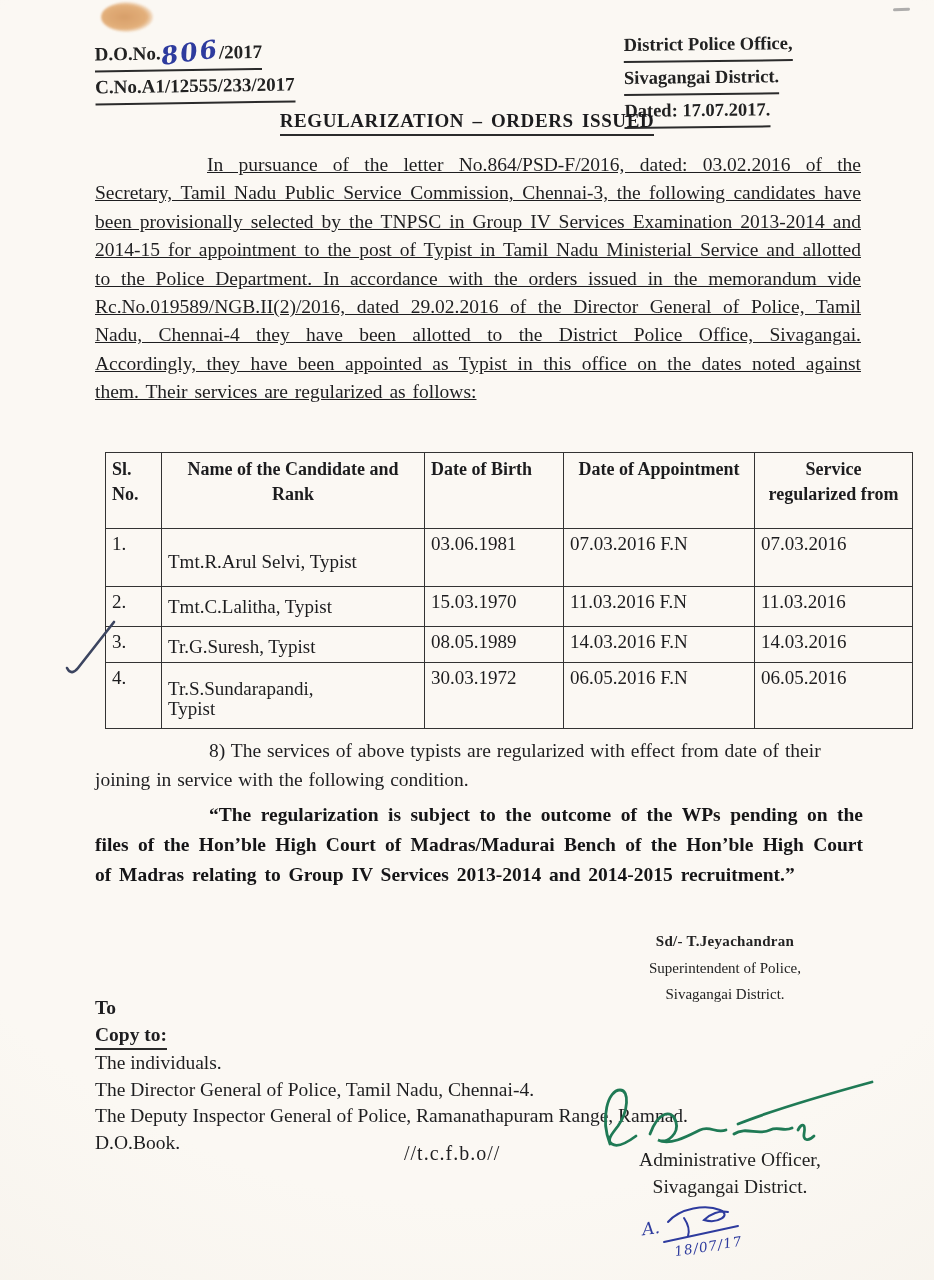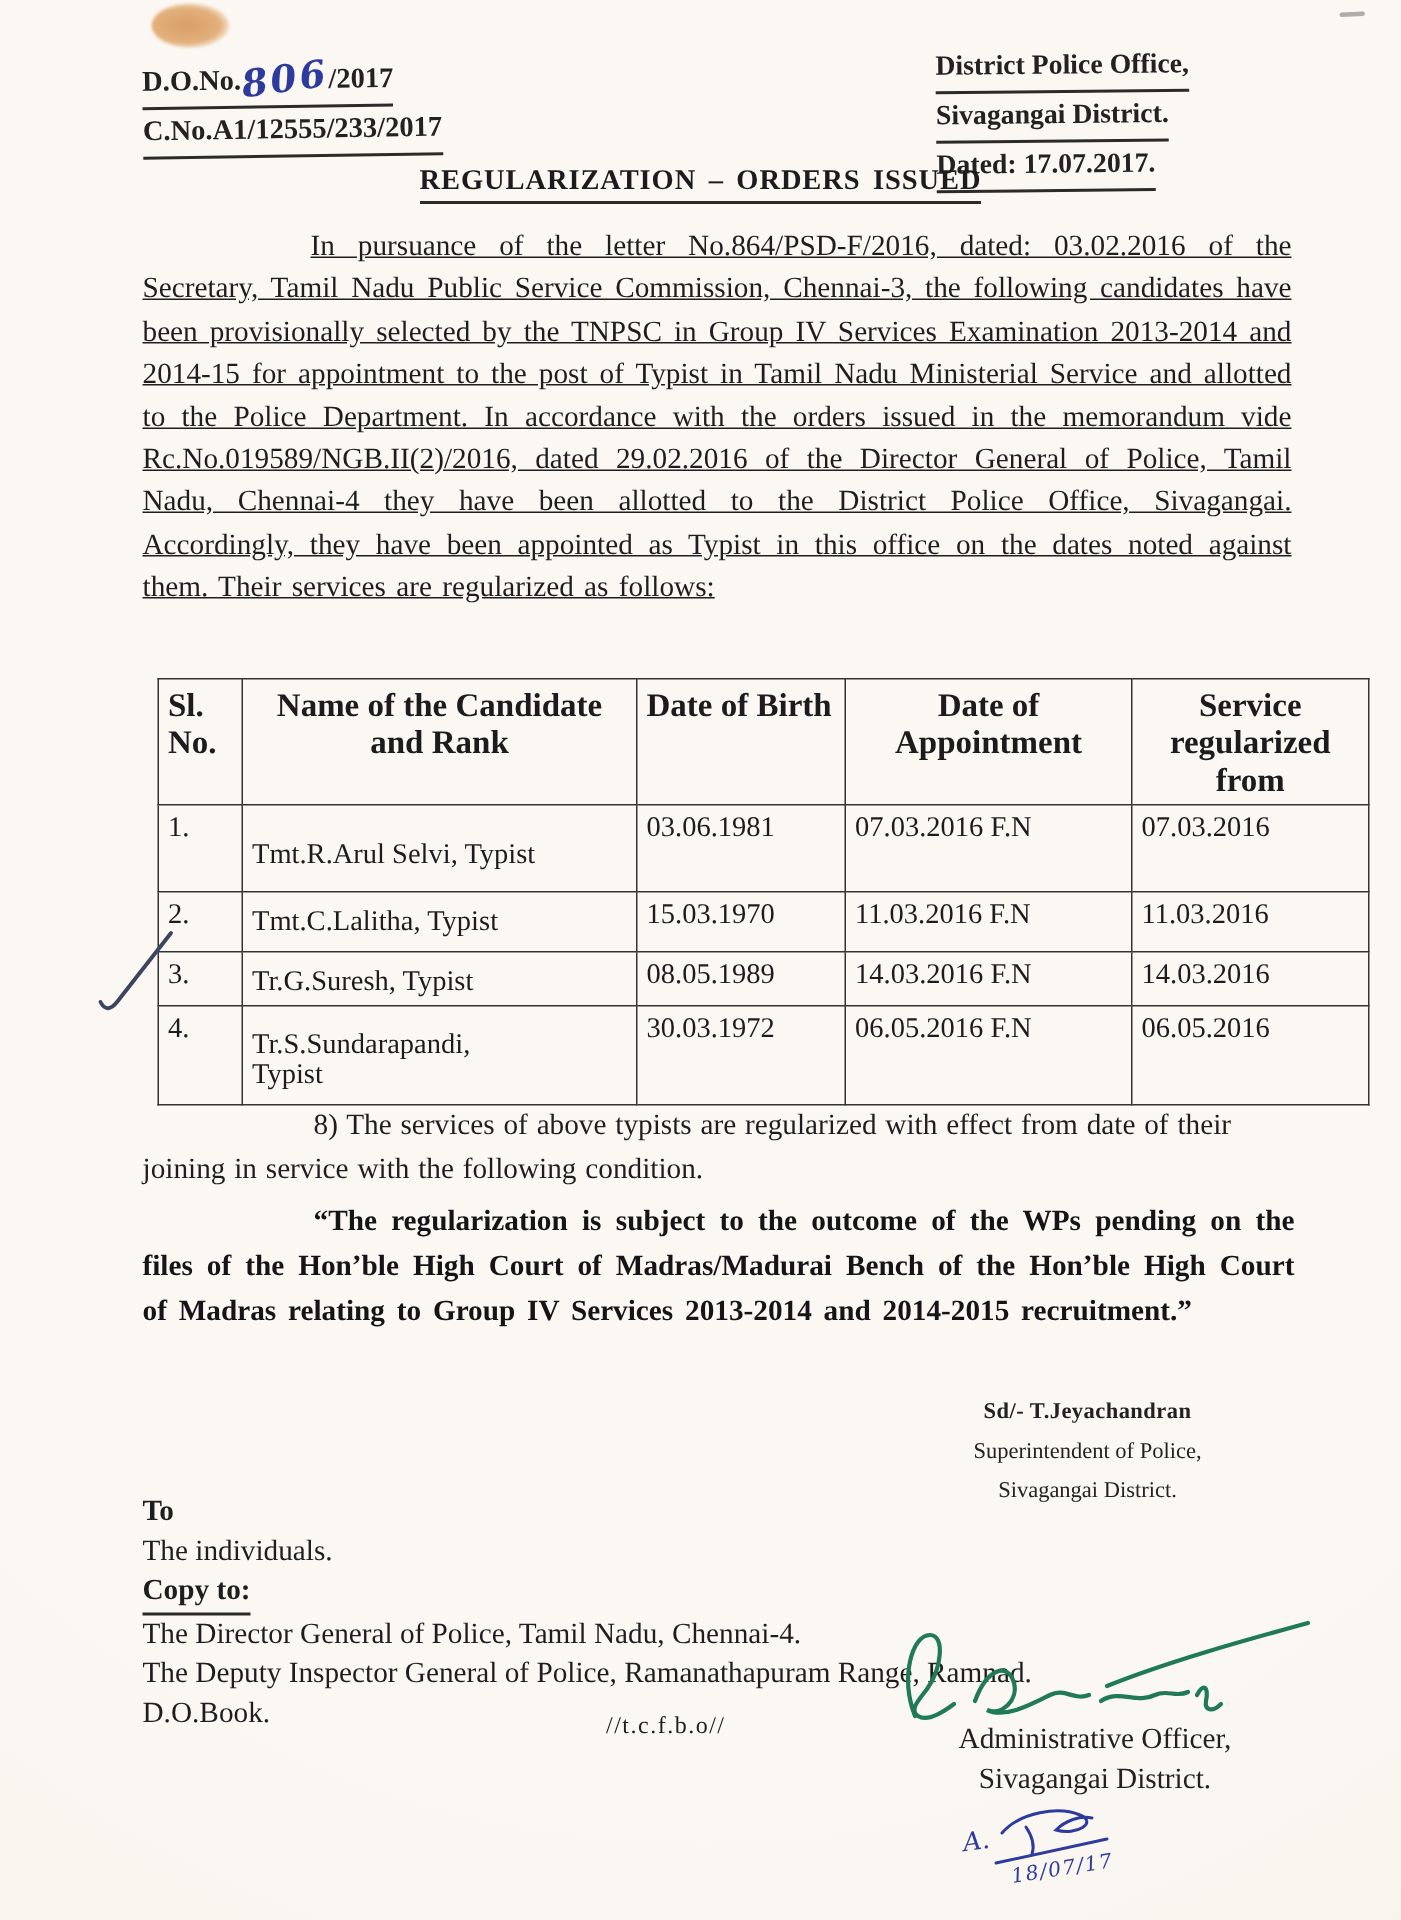--- a/index.html
+++ b/index.html
@@ -53,21 +53,21 @@
   
   table.cand{
     position:absolute;left:105px;top:452px;width:750px;
     border-collapse:collapse;table-layout:fixed;
     font-size:19px;color:#1c1c1e;
   }
   table.cand th, table.cand td{
     border:1.6px solid #333;vertical-align:top;padding:4px 6px;
     font-weight:normal;
   }
-  table.cand th{font-weight:bold;font-size:22px;line-height:25px;}
+  table.cand th{font-weight:bold;font-size:18px;line-height:25px;}
   .c-sl{width:43px;}
   .c-name{width:250px;}
   .c-dob{width:126px;}
   .c-appt{width:178px;}
   .c-reg{width:145px;}
   th.c-sl{text-align:left;padding-top:16px;}
   th.c-name{text-align:center;padding-top:16px;}
   th.c-dob{text-align:left;padding-top:8px;}
   th.c-appt{text-align:center;padding-top:8px;}
   th.c-reg{text-align:center;padding-top:8px;}
@@ -93,21 +93,21 @@
     text-indent:114px;word-spacing:3px;color:#151517;
   }
   
   .signatory{left:585px;top:928px;width:280px;text-align:center;font-size:15px;line-height:26.5px;}
   .signatory .sd{font-weight:bold;letter-spacing:.3px;}
   
   .addressee{left:95px;top:995px;font-size:19.5px;line-height:26.5px;color:#1e1e20;}
   .addressee .bold{font-weight:bold;}
   .addressee .uline{display:inline-block;border-bottom:2px solid #2b2b2b;padding-bottom:0px;font-weight:bold;}
   
-  .tcfbo{left:404px;top:1142px;font-size:16px;letter-spacing:1px;color:#1e1e20;}
+  .tcfbo{left:404px;top:1142px;font-size:20px;letter-spacing:1px;color:#1e1e20;}
   
   .admin{left:595px;top:1146px;width:270px;text-align:center;font-size:19.5px;line-height:27px;}
   .green-sign{left:588px;top:1078px;}
   .blue-scribble{left:640px;top:1200px;}
   .blue-init{
     position:absolute;left:2px;top:18px;color:#2e3b9e;font-size:17px;font-style:italic;
     transform:rotate(-8deg);font-family:"DejaVu Serif", serif;
   }
   .blue-date{
     position:absolute;left:34px;top:38px;color:#2e3b9e;font-size:13.5px;font-style:italic;
@@ -197,22 +197,22 @@
   <div class="abs condition">“The regularization is subject to the outcome of the WPs pending on the files of the Hon’ble High Court of Madras/Madurai Bench of the Hon’ble High Court of Madras relating to Group IV Services 2013-2014 and 2014-2015 recruitment.”</div>
 
   <div class="abs signatory">
     <div class="sd">Sd/- T.Jeyachandran</div>
     <div>Superintendent of Police,</div>
     <div>Sivagangai District.</div>
   </div>
 
   <div class="abs addressee">
     <div class="bold">To</div>
+    <div><span class="uline">Copy to:</span></div>
     <div>The individuals.</div>
-    <div><span class="uline">Copy to:</span></div>
     <div>The Director General of Police, Tamil Nadu, Chennai-4.</div>
     <div>The Deputy Inspector General of Police, Ramanathapuram Range, Ramnad.</div>
     <div>D.O.Book.</div>
   </div>
 
   <div class="abs tcfbo">//t.c.f.b.o//</div>
 
   <svg class="abs green-sign" width="290" height="92" viewBox="0 0 290 92">
     <g fill="none" stroke="#1f7a55" stroke-width="2.8" stroke-linecap="round">
       <path d="M22,66 C12,40 20,12 32,12 C42,12 40,34 30,48 C24,56 18,62 24,66 C30,70 40,64 48,58"></path>

